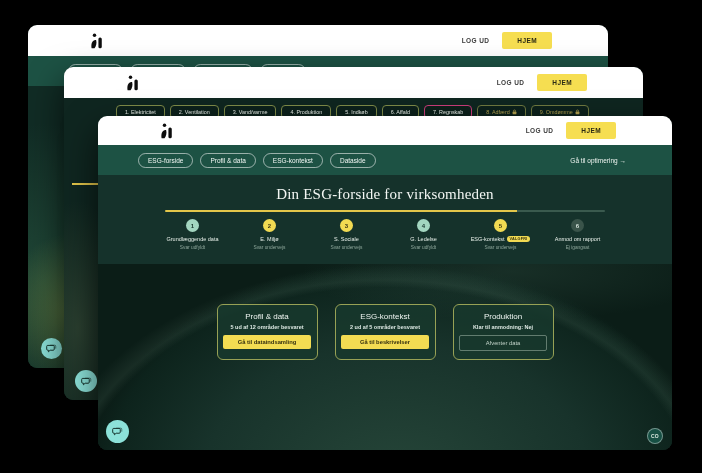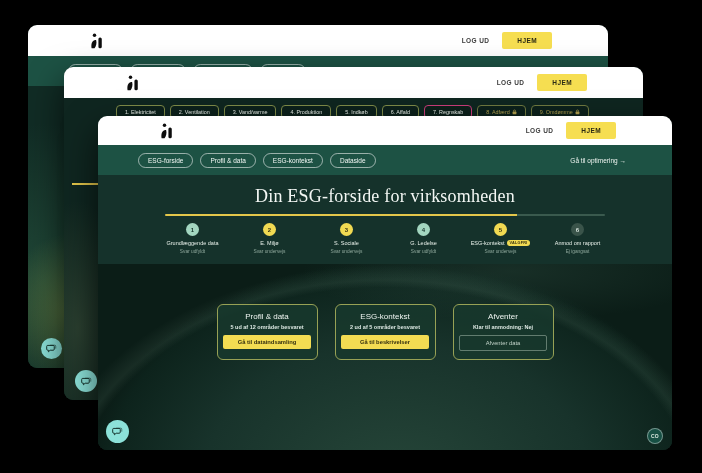--- a/index.html
+++ b/index.html
@@ -48,21 +48,21 @@
          border-radius:4px; background:rgba(9,28,22,.45); white-space:nowrap;
          display:flex; align-items:center; gap:2px; }
   .tab.active { border-color:#cb3d7c; }
   .tab.locked { color:#b3a24f; border-color:#6f7940; }
   .tab .lock svg { width:5px; height:6px; display:block; }
   .mid-rule { position:absolute; top:85px; left:8px; width:390px; height:2px; background:#e3c64a; }
 
   
   .fw-main { background:#0c2019; }
   .hero { position:relative; height:89px; background:#15322b; text-align:center; padding-top:11px; }
-  .page-title { font-family:"Liberation Serif", serif; font-weight:normal; font-size:18px;
+  .page-title { font-family:"Liberation Serif", serif; font-weight:normal; font-size:15px;
                 color:#f3f7f4; letter-spacing:.2px; }
   .rule { width:440px; height:2px; margin:7px auto 0;
           background:linear-gradient(to right, #e3c64a 80%, #3a5a4e 80%); border-radius:1px; }
   .steps { display:flex; width:462px; margin:7px auto 0; }
   .step { flex:1; display:flex; flex-direction:column; align-items:center; }
   .dot { width:13px; height:13px; border-radius:50%; font-size:6px; font-weight:bold;
          display:grid; place-items:center; }
   .dot.done     { background:#a3d6c0; color:#16352c; }
   .dot.progress { background:#f1da52; color:#3a3413; }
   .dot.idle     { background:#3a544a; color:#d4e2da; }
@@ -261,21 +261,21 @@
           <div class="ctitle">Profil &amp; data</div>
           <div class="csub">5 ud af 12 områder besvaret</div>
           <button class="cbtn primary">Gå til dataindsamling</button>
         </div>
         <div class="card">
           <div class="ctitle">ESG-kontekst</div>
           <div class="csub">2 ud af 5 områder besvaret</div>
           <button class="cbtn primary">Gå til beskrivelser</button>
         </div>
         <div class="card">
-          <div class="ctitle">Afventer</div>
+          <div class="ctitle">Produktion</div>
           <div class="csub">Klar til anmodning: Nej</div>
           <button class="cbtn ghost">Afventer data</button>
         </div>
       </div>
 
       <button class="chat">
         <svg viewBox="0 0 16 16" fill="none" stroke="#14312a" stroke-width="1.4">
             <path d="M2.5 3.5 h8 a1.5 1.5 0 0 1 1.5 1.5 v4 a1.5 1.5 0 0 1 -1.5 1.5 h-4.5 l-2.5 2.3 v-2.3 h-1 a1.5 1.5 0 0 1 -1.5 -1.5 v-4 a1.5 1.5 0 0 1 1.5-1.5 Z"></path>
             <path d="M6 3.2 h6.8 a1.4 1.4 0 0 1 1.4 1.4 v3.6" opacity=".6"></path>
           </svg>

